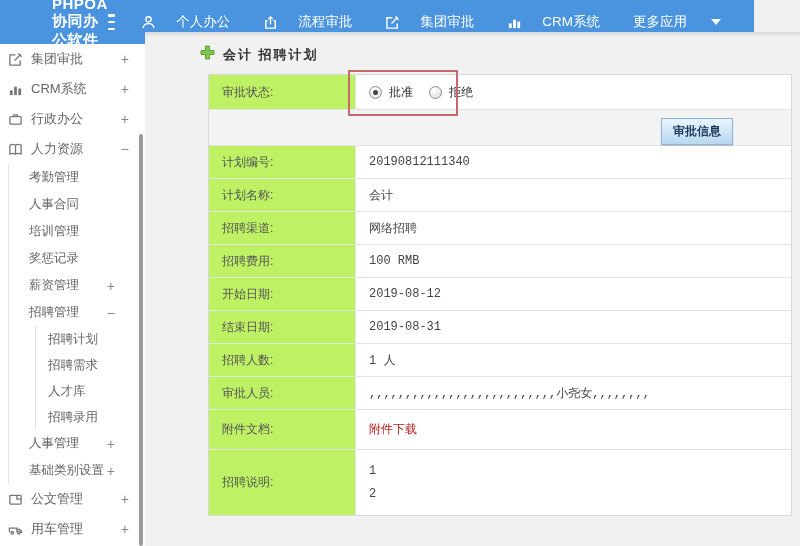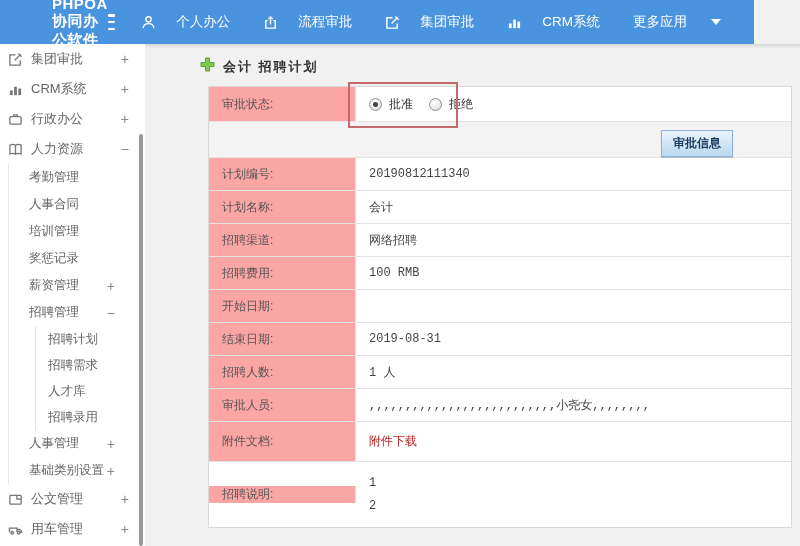--- a/index.html
+++ b/index.html
@@ -29,31 +29,31 @@
   .grp2 .side-item.l2 { padding-left:20px; }
   .grp3 { border-left:1px solid #e2e2e2; margin-left:26px; }
   .grp3 .side-item.l3 { padding-left:12px; }
   .toggle { position:absolute; color:#888; font-size:14px; font-weight:normal; }
   .l1 > .toggle { right:16px; }
   .l2 > .toggle { right:30px; }
   .side-scrollbar { position:absolute; left:139px; top:90px; width:4px; height:412px;
     background:#9a9a9a; border-radius:2px; }
 
   
-  .main { position:absolute; left:145px; top:44px; width:655px; height:502px; background:#f1f1f1; }
+  .main { position:absolute; left:145px; top:32px; width:655px; height:502px; background:#f1f1f1; }
   .main::before { content:""; position:absolute; left:0; top:0; width:100%; height:5px;
     background:linear-gradient(#d9d9d9,#f1f1f1); }
   .page-title { position:absolute; left:55px; top:13px; display:flex; align-items:center; gap:8px; }
   .page-title .txt { font-size:13px; font-weight:bold; color:#333; letter-spacing:2px; }
 
   .tbl { position:absolute; left:63px; top:42px; width:584px; background:#fff;
     border:1px solid #d9d9d9; }
   .trow { display:flex; border-bottom:1px solid #e3e3e3; min-height:33px; align-items:stretch; }
-  .trow:last-child { border-bottom:none;align-items:center; }
-  .tlabel { width:147px; background:#fca5a5; border-right:1px solid #e3e3e3;
+  .trow:last-child { border-bottom:none; }
+  .tlabel { width:147px; background:#bef264; border-right:1px solid #e3e3e3;
     display:flex; align-items:center; padding-left:13px; font-size:12px; color:#555; }
   .tval { flex:1; display:flex; align-items:center; padding-left:13px; font-size:12px; color:#444;
     font-family:"Liberation Mono","DejaVu Sans Mono",monospace; }
   .trow.approval { min-height:35px; }
   .trow.btnrow { min-height:36px; background:#f3f3f3; justify-content:flex-end;
     align-items:flex-end; padding-right:58px; }
   .trow.attach { min-height:40px; }
   .trow.desc { min-height:65px; }
   .trow.desc .tval { flex-direction:column; align-items:flex-start; justify-content:center; gap:9px; }
 
@@ -302,20 +302,21 @@
       <div class="tval">网络招聘</div>
     </div>
 
     <div class="trow">
       <div class="tlabel">招聘费用:</div>
       <div class="tval">100 RMB</div>
     </div>
 
     <div class="trow">
       <div class="tlabel">开始日期:</div>
+      <div class="tval">2019-08-12</div>
     </div>
 
     <div class="trow">
       <div class="tlabel">结束日期:</div>
       <div class="tval">2019-08-31</div>
     </div>
 
     <div class="trow">
       <div class="tlabel">招聘人数:</div>
       <div class="tval">1 人</div>

